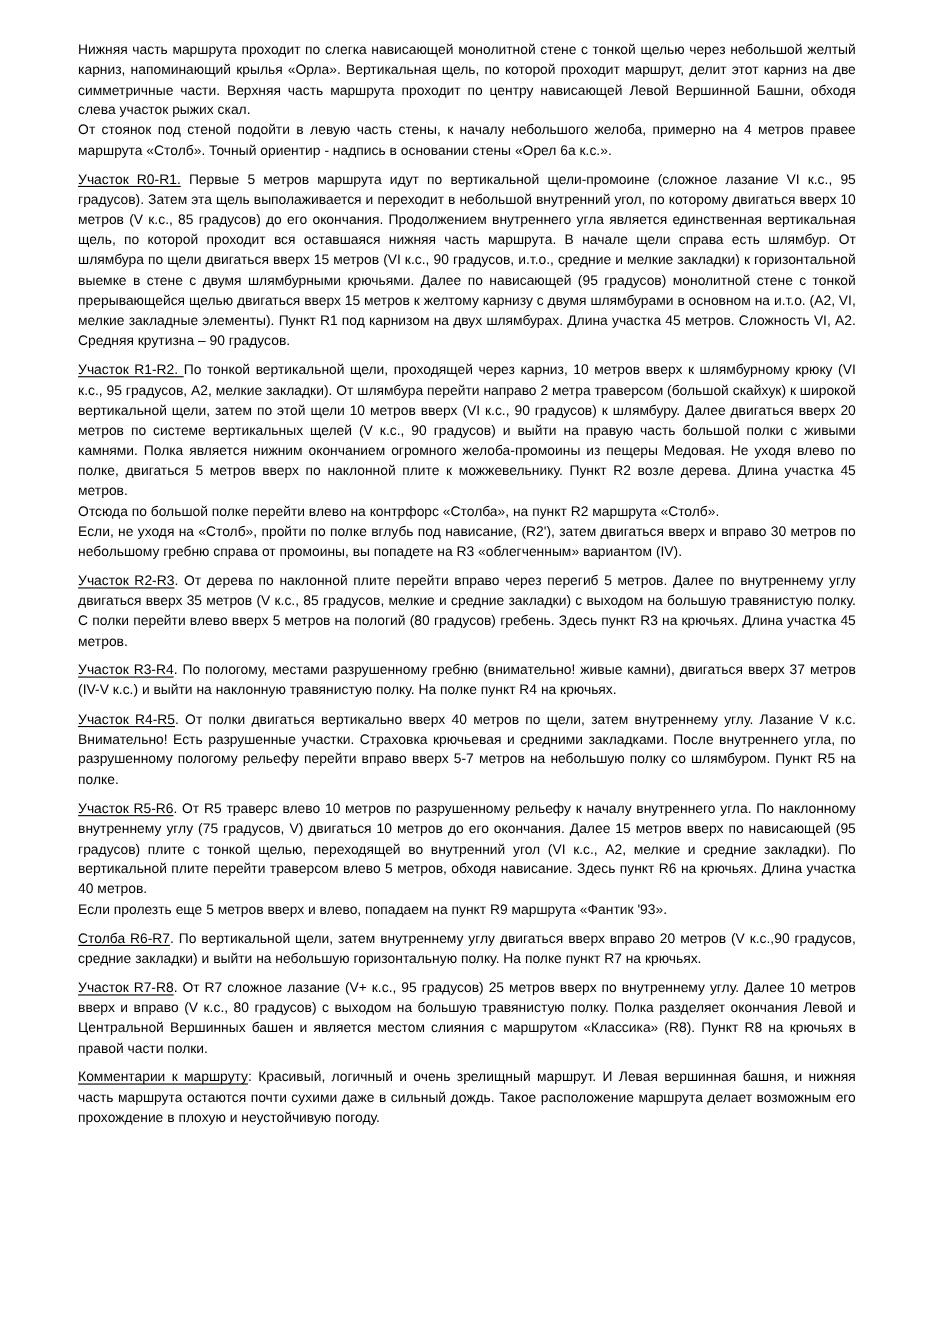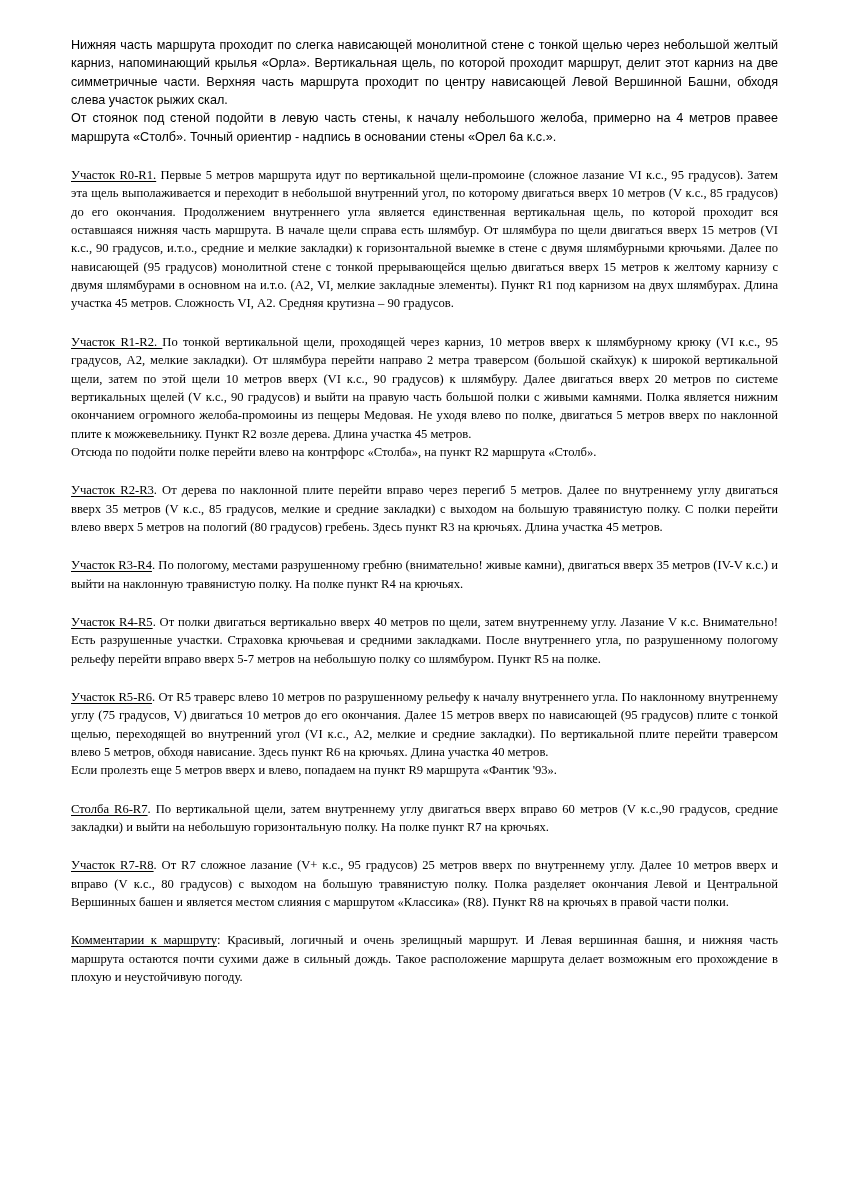--- a/index.html
+++ b/index.html
@@ -48,63 +48,64 @@
     position: absolute;
     left: 0;
     top: 1118px;
     width: 849px;
     text-align: center;
     font-family: "Liberation Serif", "DejaVu Serif", serif;
     font-size: 13.5px;
     line-height: 16px;
     color: #4c1d95;
   }
-  .block + .block { margin-top: 20px; font-family: Liberation Serif, serif; }
+  .block + .block { margin-top: 8px; }
   .tight { margin-top: 0; }
 </style>
 </head>
 <body>
 
 <div class="page">
 
   <div class="text-column">
 
     <div class="block tight">
       <p class="para">Нижняя часть маршрута проходит по слегка нависающей монолитной стене с тонкой щелью через небольшой желтый карниз, напоминающий крылья «Орла». Вертикальная щель, по которой проходит маршрут, делит этот карниз на две симметричные части. Верхняя часть маршрута проходит по центру нависающей Левой Вершинной Башни, обходя слева участок рыжих скал.</p>
       <p class="para no-justify-last">От стоянок под стеной подойти в левую часть стены, к началу небольшого желоба, примерно на 4 метров правее маршрута «Столб». Точный ориентир - надпись в основании стены «Орел 6а к.с.».</p>
     </div>
 
     <div class="block">
       <p class="para no-justify-last"><span class="heading-ul">Участок R0-R1.</span><span> Первые 5 метров маршрута идут по вертикальной щели-промоине (сложное лазание VI к.с., 95 градусов). Затем эта щель выполаживается и переходит в небольшой внутренний угол, по которому двигаться вверх 10 метров (V к.с., 85 градусов) до его окончания. Продолжением внутреннего угла является единственная вертикальная щель, по которой проходит вся оставшаяся нижняя часть маршрута. В начале щели справа есть шлямбур. От шлямбура по щели двигаться вверх 15 метров (VI к.с., 90 градусов, и.т.о., средние и мелкие закладки) к горизонтальной выемке в стене с двумя шлямбурными крючьями.   Далее по нависающей (95 градусов) монолитной стене с тонкой прерывающейся щелью двигаться вверх 15 метров к желтому карнизу с двумя шлямбурами в основном на и.т.о. (А2, VI, мелкие закладные элементы). Пункт R1 под карнизом на двух шлямбурах. Длина участка 45 метров. Сложность VI, А2. Средняя крутизна – 90 градусов.</span></p>
     </div>
 
     <div class="block">
       <p class="para no-justify-last"><span class="heading-ul">Участок R1-R2. </span><span>  По тонкой вертикальной щели, проходящей через карниз, 10 метров вверх к шлямбурному крюку (VI к.с., 95 градусов, А2, мелкие закладки). От шлямбура перейти направо 2 метра траверсом (большой скайхук) к широкой вертикальной щели, затем по этой щели 10 метров вверх (VI к.с., 90 градусов) к шлямбуру. Далее двигаться вверх 20 метров по системе вертикальных щелей (V к.с., 90 градусов) и выйти на правую часть большой полки с живыми камнями. Полка является нижним окончанием огромного желоба-промоины из пещеры Медовая. Не уходя влево по полке, двигаться 5 метров вверх по наклонной плите к можжевельнику. Пункт R2 возле дерева. Длина участка 45 метров.</span></p>
-      <p class="para no-justify-last">Отсюда по подойти полке перейти влево на контрфорс «Столба», на пункт R2 маршрута «Столб».</p>
+      <p class="para no-justify-last">Отсюда по большой полке перейти влево на контрфорс «Столба», на пункт R2 маршрута «Столб».</p>
+      <p class="para no-justify-last">Если, не уходя на «Столб», пройти по полке вглубь под нависание, (R2'), затем двигаться вверх и вправо 30 метров по небольшому гребню справа от промоины, вы попадете на R3 «облегченным» вариантом (IV).</p>
     </div>
 
     <div class="block">
       <p class="para no-justify-last"><span class="heading-ul">Участок R2-R3</span><span>. От дерева по наклонной плите перейти вправо через перегиб 5 метров. Далее по внутреннему углу двигаться вверх 35 метров (V к.с., 85 градусов, мелкие и средние закладки) с выходом на большую травянистую полку.   С полки перейти влево вверх 5 метров на пологий (80 градусов) гребень. Здесь пункт R3 на крючьях. Длина участка 45 метров.</span></p>
     </div>
 
     <div class="block">
-      <p class="para no-justify-last"><span class="heading-ul">Участок R3-R4</span><span>. По пологому, местами разрушенному гребню (внимательно! живые камни), двигаться вверх 35 метров (IV-V к.с.) и выйти на наклонную травянистую полку. На полке пункт R4 на крючьях.</span></p>
+      <p class="para no-justify-last"><span class="heading-ul">Участок R3-R4</span><span>. По пологому, местами разрушенному гребню (внимательно! живые камни), двигаться вверх 37 метров (IV-V к.с.) и выйти на наклонную травянистую полку. На полке пункт R4 на крючьях.</span></p>
     </div>
 
     <div class="block">
       <p class="para no-justify-last"><span class="heading-ul">Участок R4-R5</span><span>. От полки двигаться вертикально вверх 40 метров по щели, затем внутреннему углу. Лазание V к.с. Внимательно! Есть разрушенные участки. Страховка крючьевая и средними закладками. После внутреннего угла, по разрушенному пологому рельефу перейти вправо вверх 5-7 метров на небольшую полку со шлямбуром. Пункт R5 на полке.</span></p>
     </div>
 
     <div class="block">
       <p class="para no-justify-last"><span class="heading-ul">Участок R5-R6</span><span>. От R5 траверс влево 10 метров по разрушенному рельефу к началу внутреннего угла. По наклонному внутреннему углу (75 градусов, V) двигаться 10 метров до его окончания. Далее 15 метров вверх по нависающей (95 градусов) плите с тонкой щелью, переходящей во внутренний угол (VI к.с., А2, мелкие и средние закладки). По вертикальной плите перейти траверсом влево 5 метров, обходя нависание. Здесь пункт R6 на крючьях. Длина участка 40 метров.</span></p>
       <p class="para no-justify-last">Если пролезть еще 5 метров вверх и влево, попадаем на пункт R9 маршрута «Фантик '93».</p>
     </div>
 
     <div class="block">
-      <p class="para no-justify-last"><span class="heading-ul">Столба R6-R7</span><span>.  По вертикальной щели, затем внутреннему углу двигаться вверх вправо 60 метров (V к.с.,90 градусов, средние закладки) и выйти на небольшую горизонтальную полку. На полке пункт R7 на крючьях.</span></p>
+      <p class="para no-justify-last"><span class="heading-ul">Столба R6-R7</span><span>.  По вертикальной щели, затем внутреннему углу двигаться вверх вправо 20 метров (V к.с.,90 градусов, средние закладки) и выйти на небольшую горизонтальную полку. На полке пункт R7 на крючьях.</span></p>
     </div>
 
     <div class="block">
       <p class="para no-justify-last"><span class="heading-ul">Участок R7-R8</span><span>. От R7 сложное лазание (V+ к.с., 95 градусов) 25 метров вверх по внутреннему углу. Далее 10 метров вверх и вправо (V к.с., 80 градусов) с выходом на большую травянистую полку. Полка разделяет окончания Левой и Центральной Вершинных башен и является местом слияния с маршрутом «Классика» (R8). Пункт R8 на крючьях в правой части полки.</span></p>
     </div>
 
     <div class="block">
       <p class="para no-justify-last"><span class="heading-ul">Комментарии к маршруту</span><span>: Красивый, логичный и очень зрелищный маршрут. И Левая вершинная башня, и нижняя часть маршрута остаются почти сухими даже в сильный дождь. Такое расположение маршрута делает возможным его прохождение в плохую и неустойчивую погоду.</span></p>
     </div>
 

